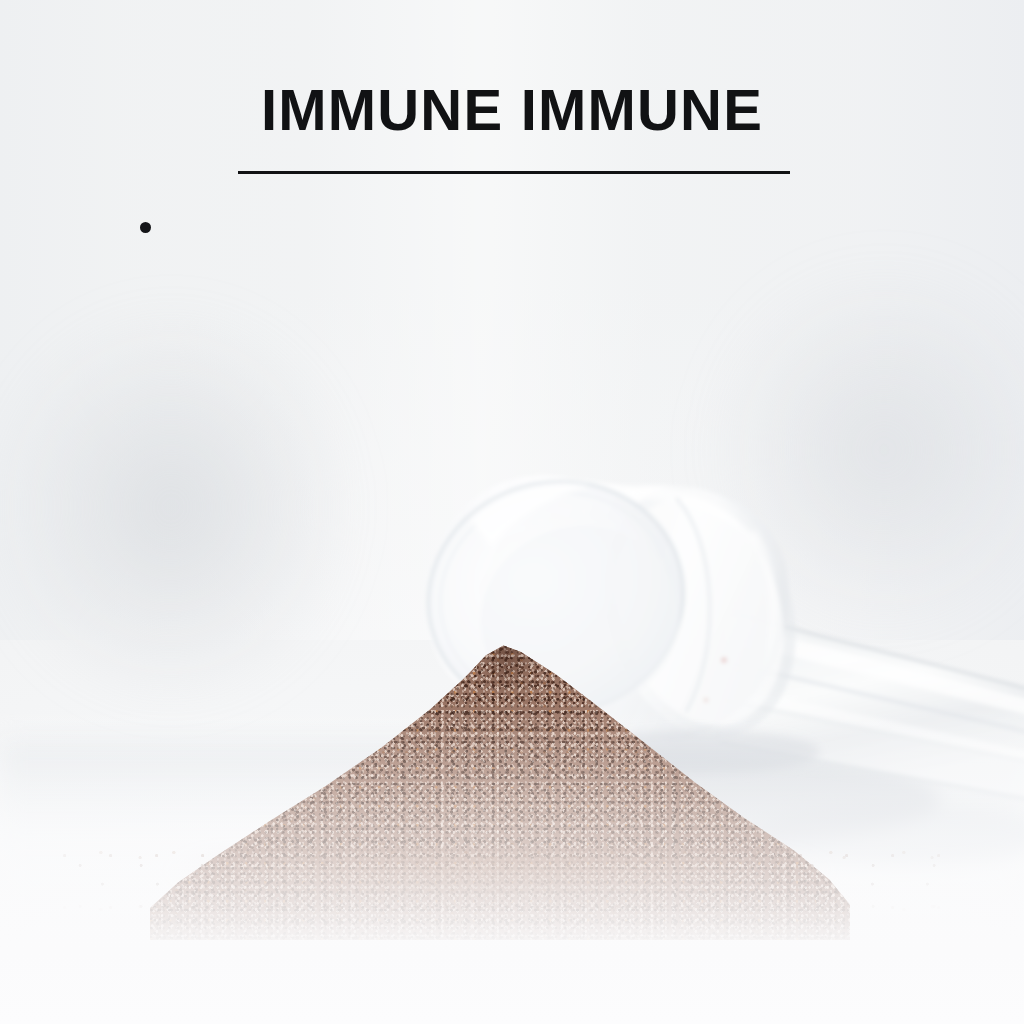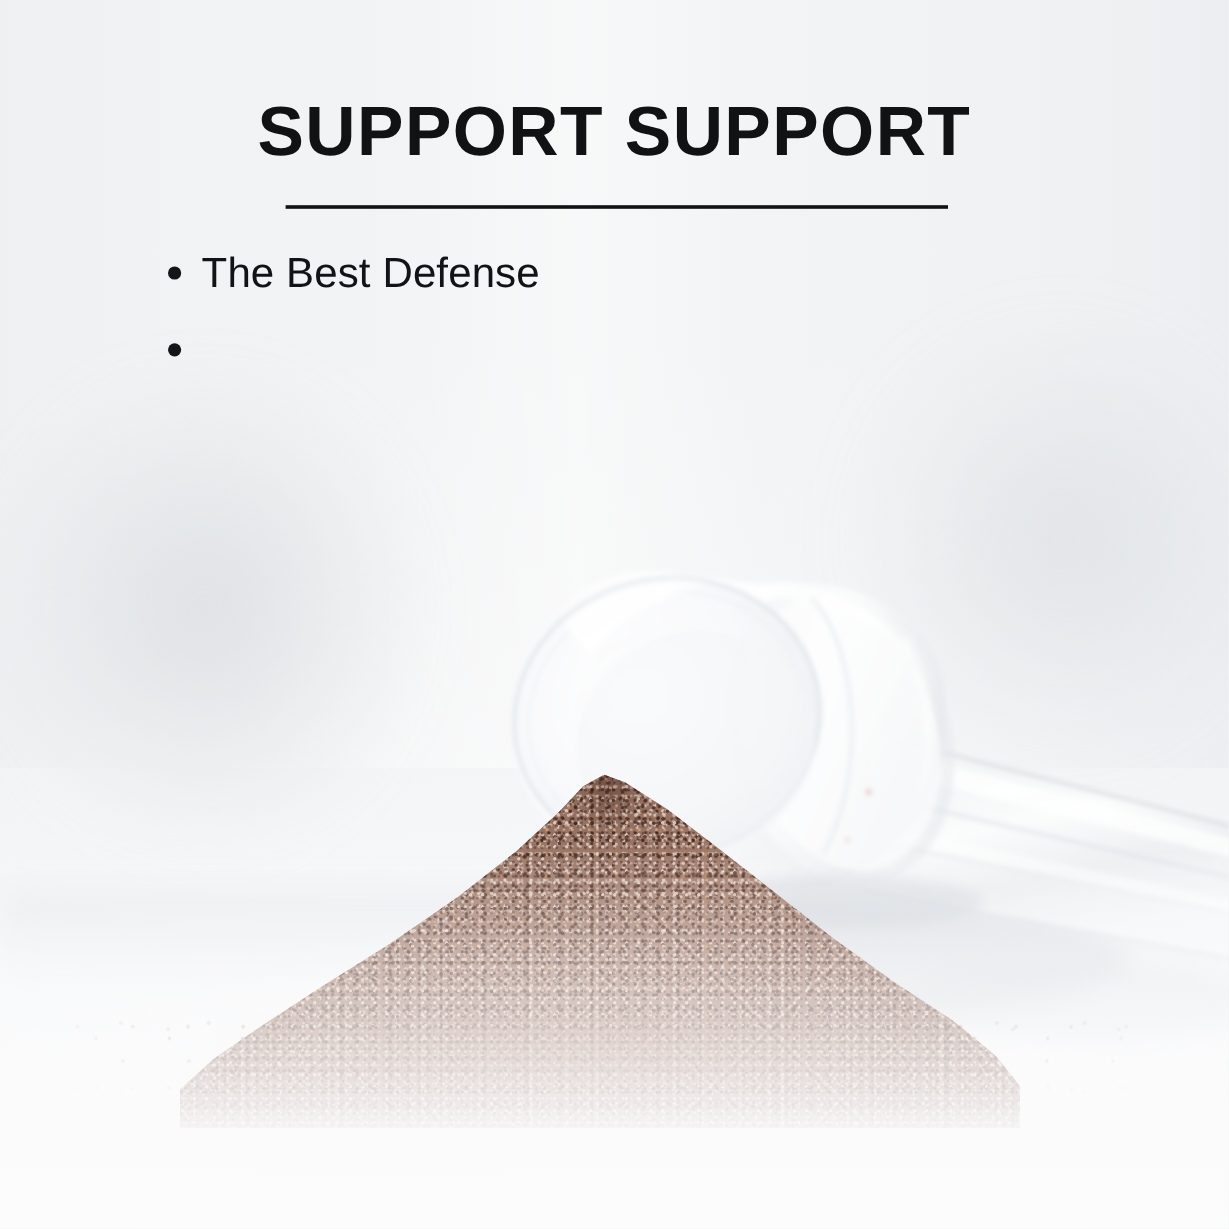--- a/index.html
+++ b/index.html
@@ -165,29 +165,25 @@
 
 <div id="stage">
 
   <div class="bg-base"></div>
   <div class="bg-vert-sheen"></div>
   <div class="bg-soft-shadow-l"></div>
   <div class="bg-soft-shadow-r"></div>
   <div class="bg-floor-line"></div>
 
   <div class="headline">
-    <h1>SUPPORT SUPPORT</h1>
+    <h1>IMMUNE IMMUNE</h1>
   </div>
   <div class="rule"></div>
 
   <div class="bullets">
-    <div class="bullet-row">
-      <span class="bullet-dot"></span>
-      <span class="bullet-text">The Best Defense</span>
-    </div>
     <div class="bullet-row">
       <span class="bullet-dot"></span>
     </div>
   </div>
 
   <svg id="scoop" viewBox="0 0 1024 1024">
     <defs>
       <linearGradient id="handleG" x1="0" y1="0" x2="0.35" y2="1">
         <stop offset="0%" stop-color="#ffffff" stop-opacity="0.98"></stop>
         <stop offset="22%" stop-color="#f3f5f6" stop-opacity="0.95"></stop>

